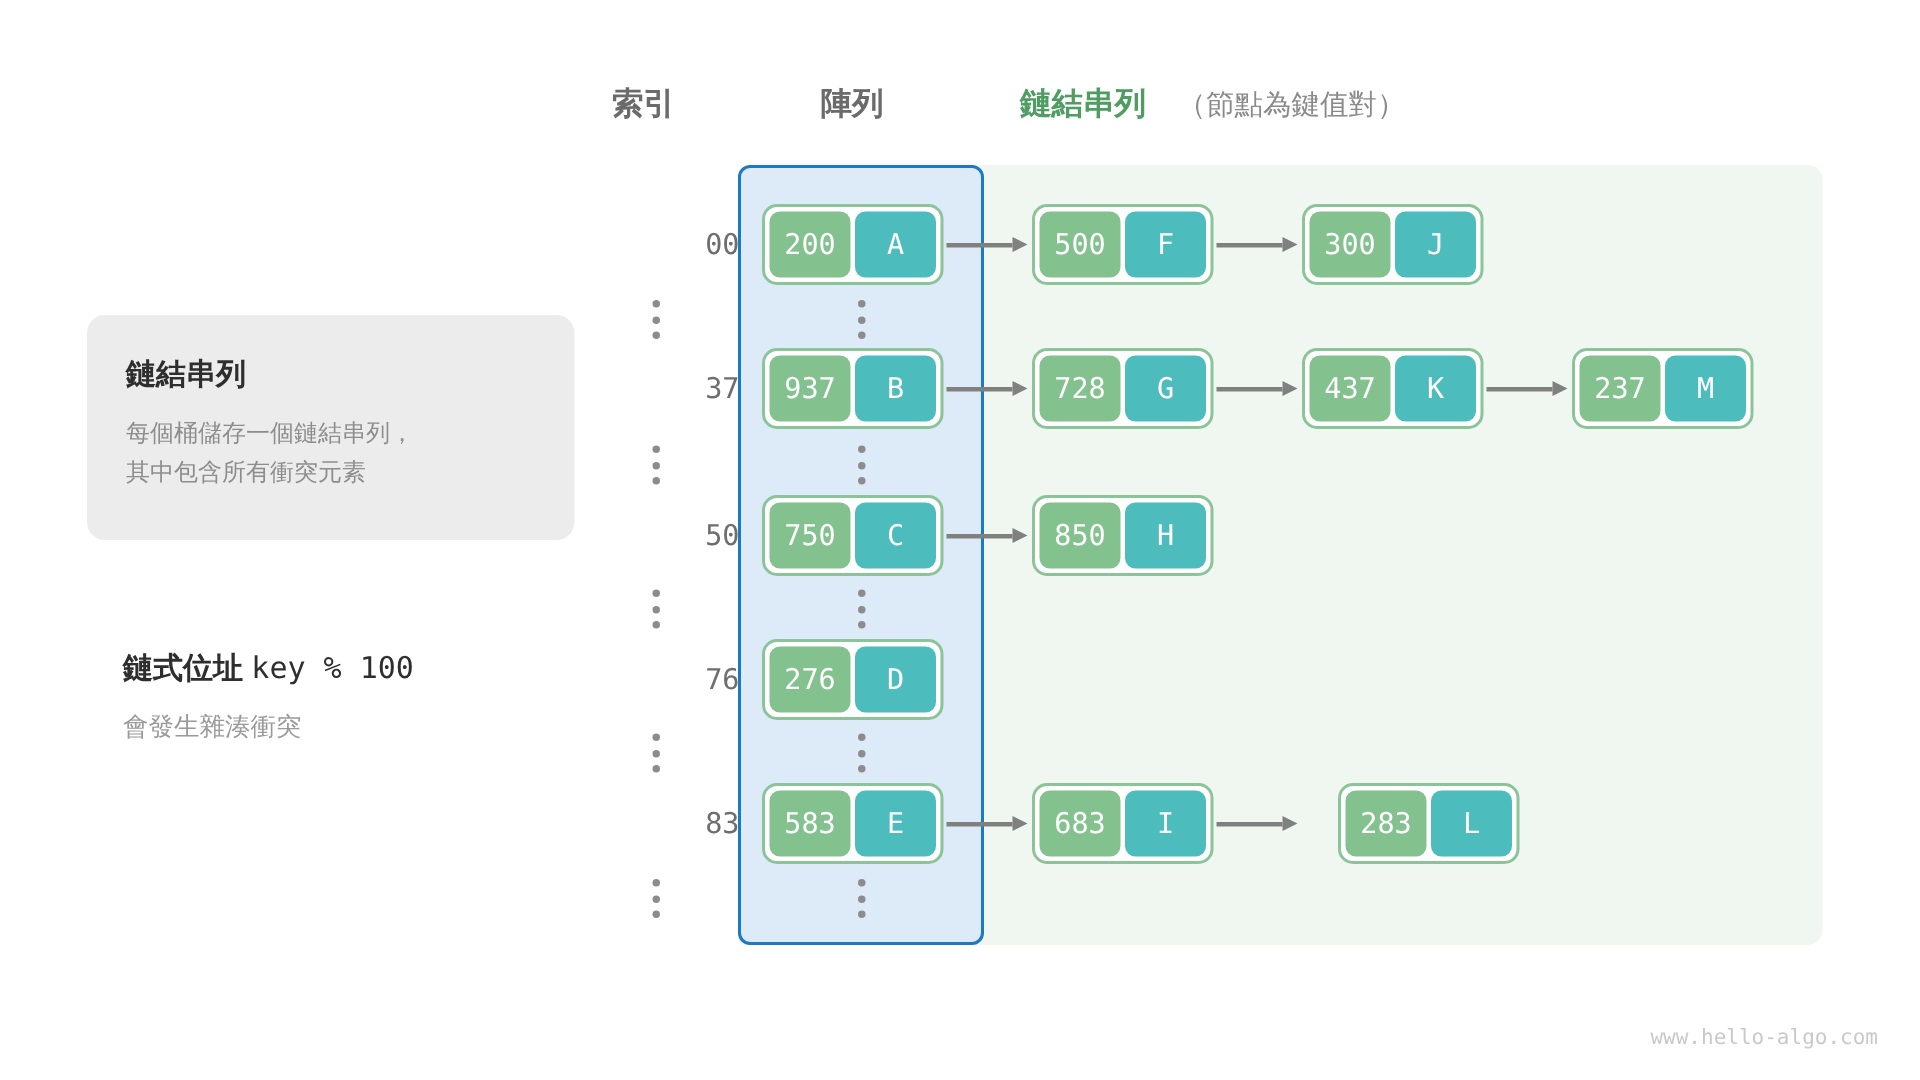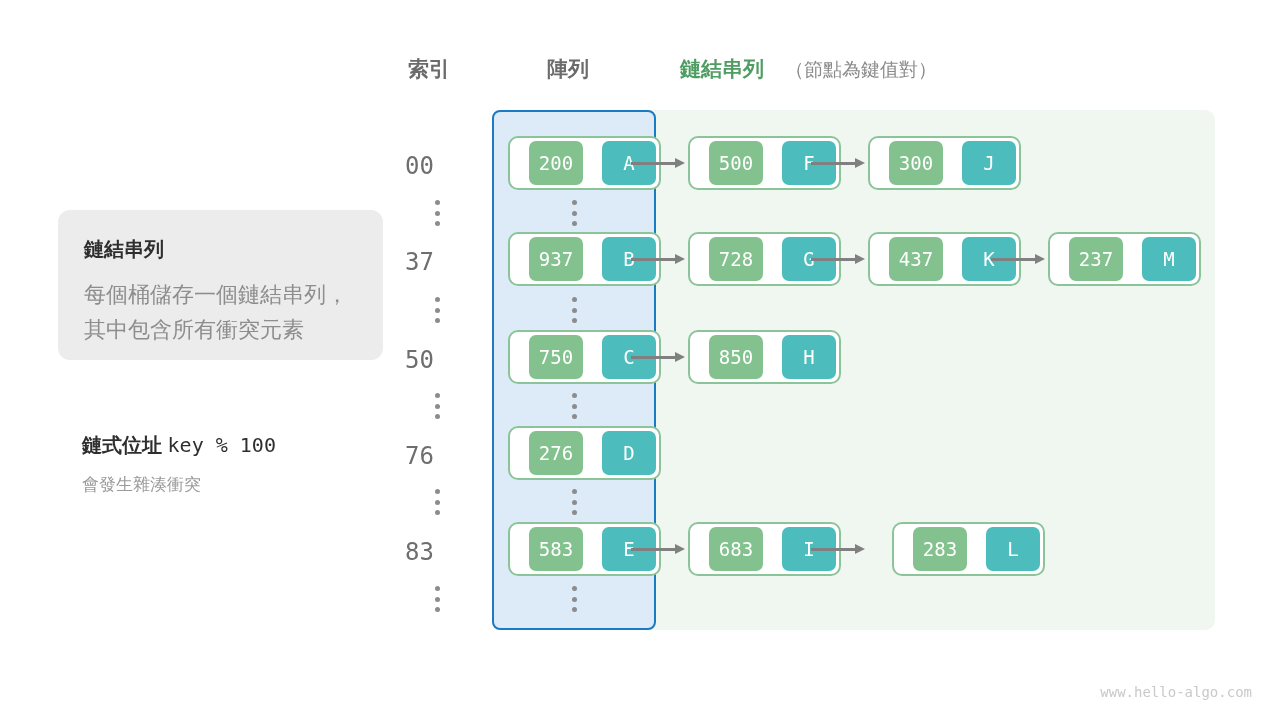--- a/index.html
+++ b/index.html
@@ -24,59 +24,59 @@
     background:#f0f6f0;border-radius:10px;
   }
   #array-panel{
     position:absolute;left:492px;top:110px;width:164px;height:520px;
     background:#ddeaf7;border:2px solid #1b7ac4;border-radius:8px;
     box-sizing:border-box;
   }
 
   
   .idx{
-    position:absolute;left:405px;width:64px;text-align:left;
-    font-family:"DejaVu Sans Mono", monospace;font-size:24px;color:#6e6e6e;
+    position:absolute;left:429px;width:64px;text-align:right;
+    font-family:"DejaVu Sans Mono", monospace;font-size:19px;color:#6e6e6e;
   }
   .vdots{
     position:absolute;width:14px;display:flex;flex-direction:column;
     align-items:center;justify-content:space-between;height:26px;
   }
   .vdots i{display:block;width:5px;height:5px;border-radius:50%;background:#8c8c8c;}
 
   
   .node{
     position:absolute;height:54px;box-sizing:border-box;
     border:2px solid #8cc49a;border-radius:10px;background:#ffffff;
     padding:3px;display:flex;gap:3px;
   }
   .node .key,.node .val{
     display:flex;align-items:center;justify-content:center;
     font-family:"DejaVu Sans Mono", monospace;font-size:19px;color:#ffffff;
-    border-radius:7px;box-sizing:border-box;margin-left:16px;
+    border-radius:7px;box-sizing:border-box;
   }
   .node .key{width:54px;background:#83c18e;}
   .node .val{width:54px;background:#4dbcbc;}
 
   
   .arrow{position:absolute;height:10px;}
   .arrow .shaft{position:absolute;left:0;top:4px;height:2.5px;background:#808080;}
   .arrow .head{
     position:absolute;top:0;width:0;height:0;
     border-top:5px solid transparent;border-bottom:5px solid transparent;
     border-left:10px solid #808080;
   }
 
   
   #info-card{
     position:absolute;left:58px;top:210px;width:325px;height:150px;
     background:#ececec;border-radius:12px;box-sizing:border-box;padding:26px 26px;
   }
   #info-card .t{font-size:20px;font-weight:bold;color:#2e2e2e;margin-bottom:14px;}
-  #info-card .d{font-size:22px;color:#8d8d8d;line-height:1.6;}
+  #info-card .d{font-size:16px;color:#8d8d8d;line-height:1.6;}
 
   
   #hash-note{position:absolute;left:82px;top:432px;width:330px;}
   #hash-note .hl{font-size:20px;color:#2e2e2e;font-weight:bold;white-space:nowrap;}
   #hash-note .hl .mono{font-family:"DejaVu Sans Mono", monospace;font-weight:normal;}
   #hash-note .hd{font-size:17px;color:#9a9a9a;line-height:1.65;margin-top:12px;}
   #hash-note .hd .mono{font-family:"DejaVu Sans Mono", monospace;}
 
   
   #watermark{

